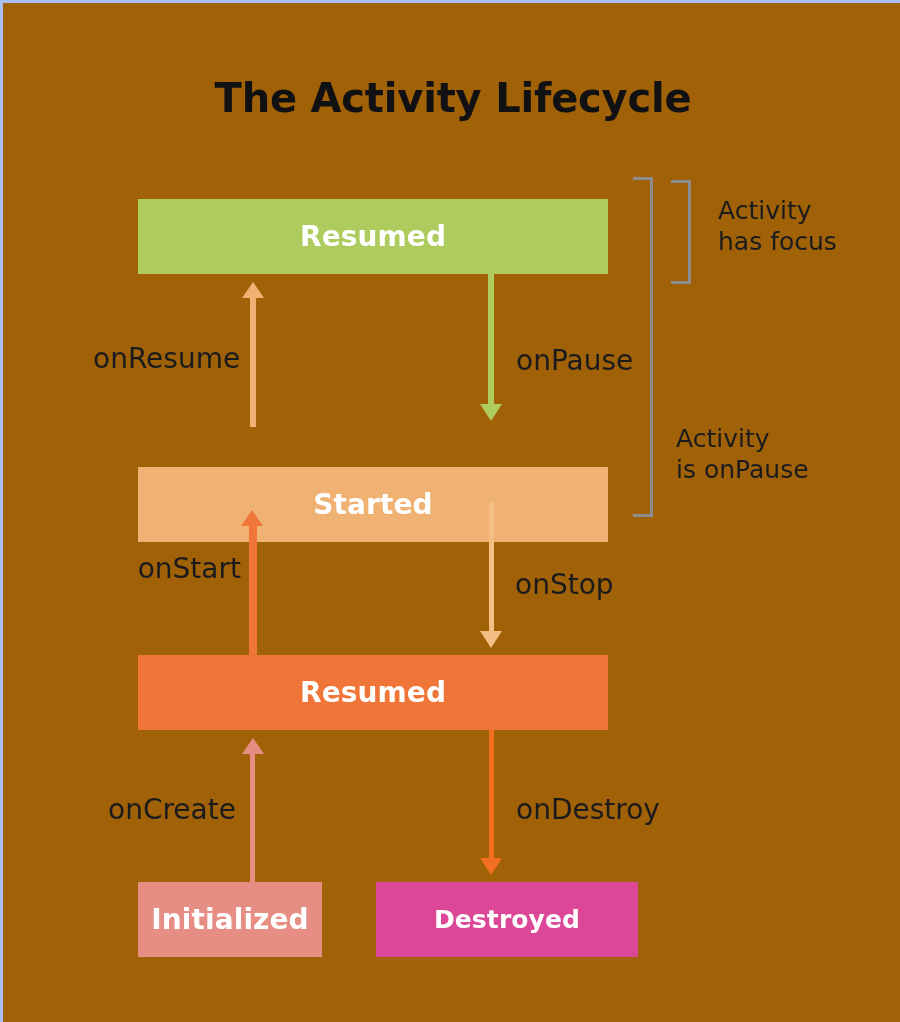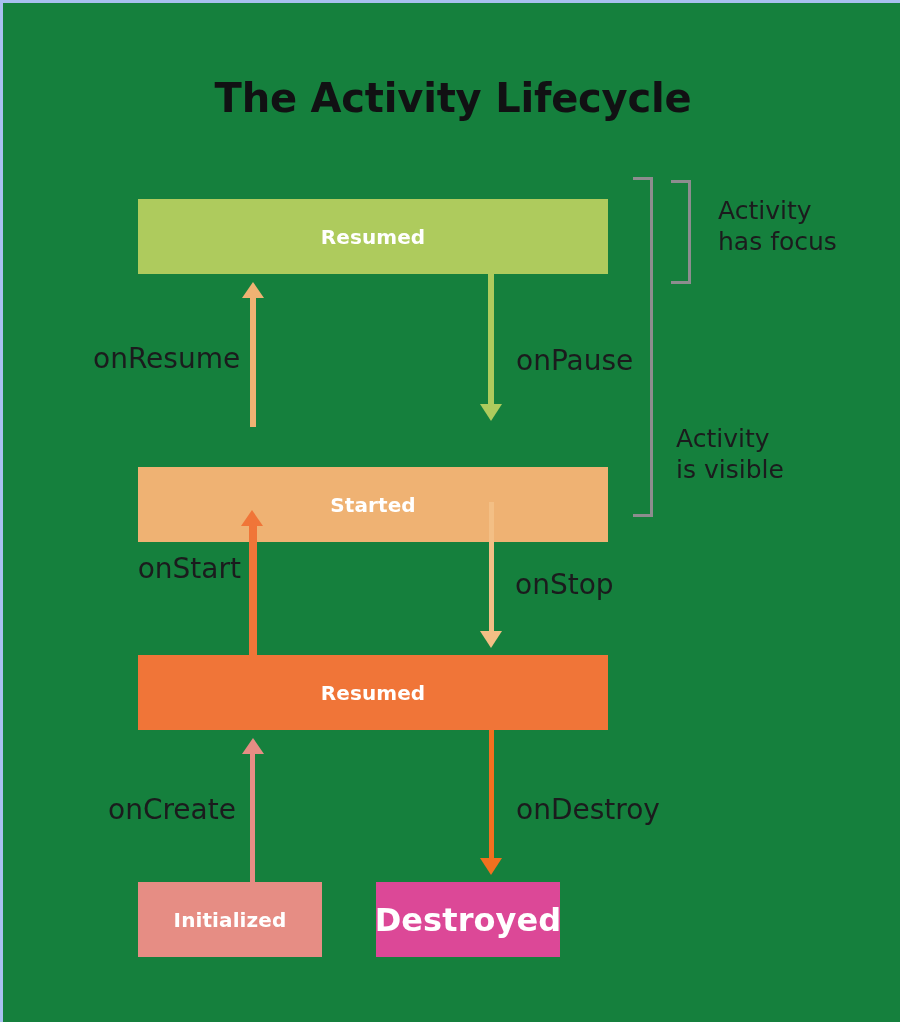--- a/index.html
+++ b/index.html
@@ -4,21 +4,21 @@
 <style>
   html, body {
     margin: 0;
     padding: 0;
     background: #ffffff;
   }
   #page {
     position: relative;
     width: 900px;
     height: 1022px;
-    background: #15803d;
+    background: #a16207;
     border-top: 3px solid #a8c0f0;
     border-left: 3px solid #a8c0f0;
     box-sizing: border-box;
     overflow: hidden;
     font-family: "DejaVu Sans", "Liberation Sans", sans-serif;
   }
 
   
   .title {
     position: absolute;
@@ -32,30 +32,30 @@
     letter-spacing: -0.2px;
   }
 
   
   .state-box {
     position: absolute;
     display: flex;
     align-items: center;
     justify-content: center;
     color: #ffffff;
-    font-size: 20px;
+    font-size: 28px;
     font-weight: 700;
     letter-spacing: 0.1px;
   }
   .box-resumed     { left:135px; top:196px; width:470px; height:75px; background:#aecb5d; }
   .box-started     { left:135px; top:424px; width:470px; height:75px; background:#efb273;margin-top:40px; }
   .box-created     { left:135px; top:652px; width:470px; height:75px; background:#f07538; }
   .box-initialized { left:135px; top:879px; width:184px; height:75px; background:#e68d84; }
-  .box-destroyed   { left:373px; top:879px; width:184px; height:75px; background:#dc4897;
-                     font-size:32px; }
+  .box-destroyed   { left:373px; top:879px; width:262px; height:75px; background:#dc4897;
+                     font-size:25px; }
 
   
   .arrow-stem {
     position: absolute;
   }
   .arrow-head {
     position: absolute;
     width: 0;
     height: 0;
   }
@@ -191,16 +191,16 @@
   <div class="bracket bracket-visible"></div>
   <div class="bracket bracket-focus"></div>
 
   <div class="bracket-label lbl-focus">
     <div>Activity</div>
     <div>has focus</div>
   </div>
 
   <div class="bracket-label lbl-visible">
     <div>Activity</div>
-    <div>is visible</div>
+    <div>is onPause</div>
   </div>
 
 </div>
 
 </body></html>

